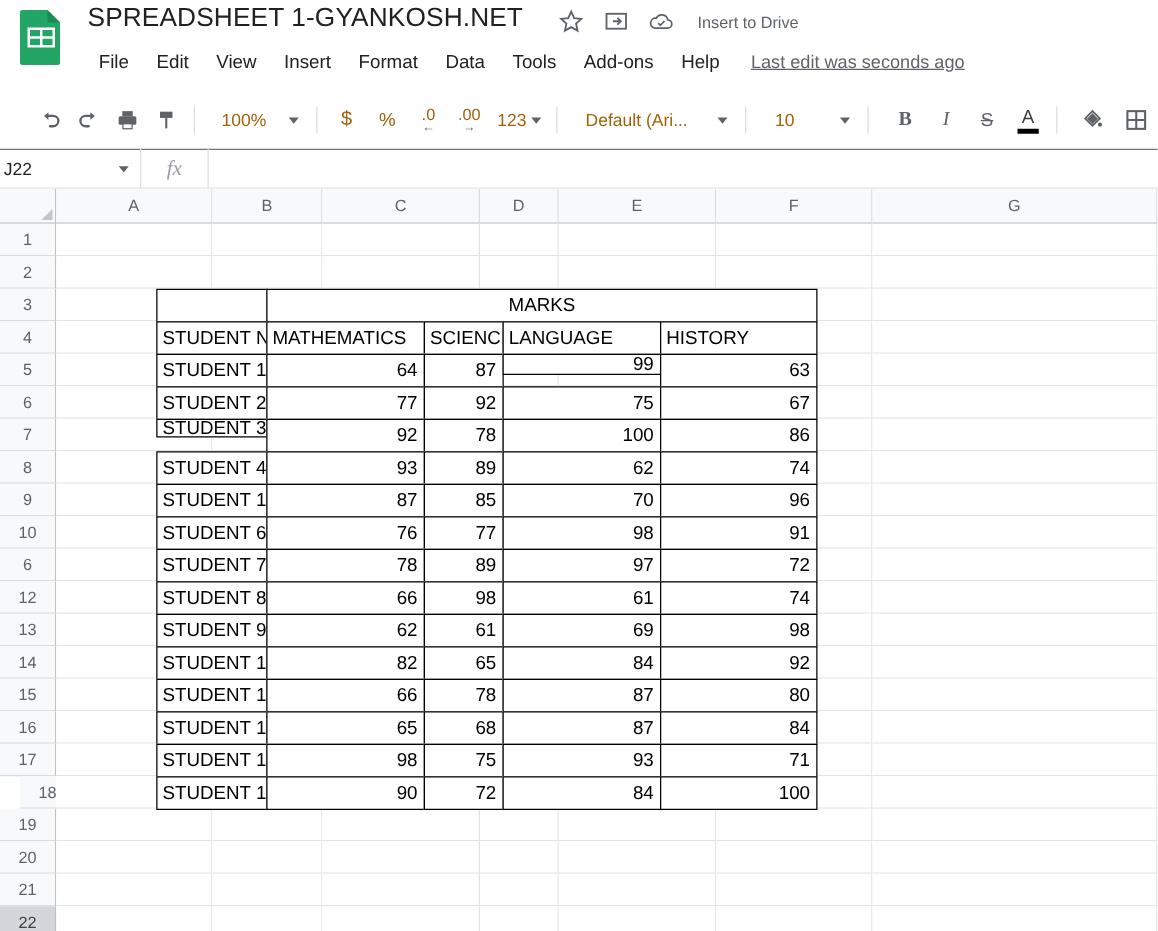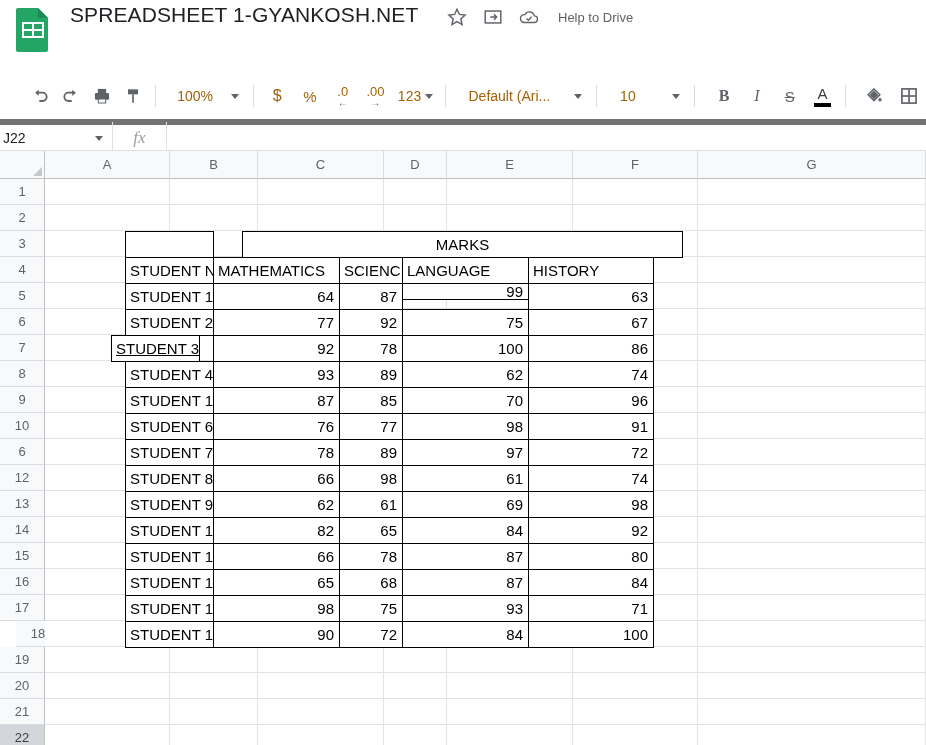--- a/index.html
+++ b/index.html
@@ -62,21 +62,21 @@
   .bold-g { font-weight: bold; font-size: 16px; font-family: "Liberation Serif", serif; }
   .ital-g { font-style: italic; font-size: 16px; font-family: "Liberation Serif", serif; }
   .strike-g { font-size: 15px; text-decoration: line-through; }
   .txtcolor-wrap { display:flex; flex-direction:column; align-items:center; justify-content:center; height:30px; }
   .txtcolor-A { font-size: 15px; line-height: 15px; color:#3c4043; }
   .txtcolor-bar { width: 17px; height: 4px; background: #000; margin-top: 2px; }
 
   
   .formulabar {
     position: absolute; left: 0; top: 119px; width: 926px; height: 32px;
-    background: #fff; border-top: 6px solid #737373; border-bottom: 1px solid #e0e0e0;
+    background: #fff; border-top: 1px solid #737373; border-bottom: 1px solid #e0e0e0;
     display: flex; align-items: center;
   }
   .namebox {
     width: 113px; height: 32px; display: flex; align-items: center;
     padding-left: 3px; padding-right: 6px; position: relative;
     border-right: 1px solid #e0e0e0;
   }
   .namebox-val { font-size: 14px; color: #202124; }
   .namebox-caret { position: absolute; right: 9px; top: 14px; }
   .fx-box {
@@ -129,21 +129,21 @@
     position: absolute;
     border: 1px solid #000;
     background: #fff;
     font-family: "Liberation Sans", sans-serif;
     font-size: 15px; color: #000;
     display: flex; align-items: center;
     padding: 0 4px;
     overflow: hidden; white-space: nowrap;
   }
   .dcell.num { justify-content: flex-end; padding-right: 5px; }
-  .dcell.center { justify-content: center; margin-left: 29px; }
+  .dcell.center { justify-content: center; }
 </style>
 </head>
 <body>
 
 <div class="titlebar">
 
   <span class="doc-icon">
     <svg width="38" height="46" viewBox="0 0 38 46">
       <path d="M4 2 h20 l10 10 v32 a2 2 0 0 1 -2 2 H4 a2 2 0 0 1 -2 -2 V4 a2 2 0 0 1 2 -2 z" fill="#23a566"></path>
       <path d="M24 2 l10 10 h-10 z" fill="#1d8b55"></path>
@@ -166,23 +166,35 @@
         <rect x="3.5" y="5.5" width="17" height="13" fill="none" stroke="#5f6368" stroke-width="1.6"></rect>
         <path d="M9 12h7M13 9l3 3-3 3" fill="none" stroke="#5f6368" stroke-width="1.6"></path>
       </svg>
     </span>
     <span class="ta-icon">
       <svg width="22" height="22" viewBox="0 0 24 24">
         <path d="M6.5 18h11a3.6 3.6 0 0 0 .2-7.2A5.4 5.4 0 0 0 7.6 9.4 3.9 3.9 0 0 0 6.5 18z" fill="none" stroke="#5f6368" stroke-width="1.5"></path>
         <path d="M9.3 13.6l2 2 3.5-3.8" fill="none" stroke="#5f6368" stroke-width="1.5"></path>
       </svg>
     </span>
-    <span class="saved-text">Help to Drive</span>
-  </div>
-
+    <span class="saved-text">Insert to Drive</span>
+  </div>
+
+  <div class="menubar">
+    <div class="menu-item">File</div>
+    <div class="menu-item">Edit</div>
+    <div class="menu-item">View</div>
+    <div class="menu-item">Insert</div>
+    <div class="menu-item">Format</div>
+    <div class="menu-item">Data</div>
+    <div class="menu-item">Tools</div>
+    <div class="menu-item">Add-ons</div>
+    <div class="menu-item">Help</div>
+    <div class="last-edit">Last edit was seconds ago</div>
+  </div>
 </div>
 
 <div class="toolbar">
   <div style="width:26px"></div>
 
   <div class="tb-btn" style="width:32px">
     <svg width="20" height="20" viewBox="0 0 24 24">
         <path d="M8 8H15a5 5 0 0 1 0 10h-3" fill="none" stroke="#5f6368" stroke-width="2.2" stroke-linecap="round"></path>
         <path d="M10.5 4.5L6.3 8.2l4.2 3.7z" fill="#5f6368"></path>
       </svg>
@@ -497,21 +509,21 @@
       <div class="dcell" style="left: 125px; top: 132px; width: 89px; height: 27px;">STUDENT 1</div>
       <div class="dcell num" style="left: 213px; top: 132px; width: 127px; height: 27px;">64</div>
       <div class="dcell num" style="left: 339px; top: 132px; width: 64px; height: 27px;">87</div>
       <div class="dcell num" style="left: 402px; top: 132px; width: 127px; height: 17px;">99</div>
       <div class="dcell num" style="left: 528px; top: 132px; width: 126px; height: 27px;">63</div>
       <div class="dcell" style="left: 125px; top: 158px; width: 89px; height: 27px;">STUDENT 2</div>
       <div class="dcell num" style="left: 213px; top: 158px; width: 127px; height: 27px;">77</div>
       <div class="dcell num" style="left: 339px; top: 158px; width: 64px; height: 27px;">92</div>
       <div class="dcell num" style="left: 402px; top: 158px; width: 127px; height: 27px;">75</div>
       <div class="dcell num" style="left: 528px; top: 158px; width: 126px; height: 27px;">67</div>
-      <div class="dcell" style="left: 111px; top: 184px; width: 89px; height: 27px; text-decoration: underline;">STUDENT 3</div>
+      <div class="dcell" style="left: 125px; top: 184px; width: 89px; height: 15px;">STUDENT 3</div>
       <div class="dcell num" style="left: 213px; top: 184px; width: 127px; height: 27px;">92</div>
       <div class="dcell num" style="left: 339px; top: 184px; width: 64px; height: 27px;">78</div>
       <div class="dcell num" style="left: 402px; top: 184px; width: 127px; height: 27px;">100</div>
       <div class="dcell num" style="left: 528px; top: 184px; width: 126px; height: 27px;">86</div>
       <div class="dcell" style="left: 125px; top: 210px; width: 89px; height: 27px;">STUDENT 4</div>
       <div class="dcell num" style="left: 213px; top: 210px; width: 127px; height: 27px;">93</div>
       <div class="dcell num" style="left: 339px; top: 210px; width: 64px; height: 27px;">89</div>
       <div class="dcell num" style="left: 402px; top: 210px; width: 127px; height: 27px;">62</div>
       <div class="dcell num" style="left: 528px; top: 210px; width: 126px; height: 27px;">74</div>
       <div class="dcell" style="left: 125px; top: 236px; width: 89px; height: 27px;">STUDENT 1</div>

